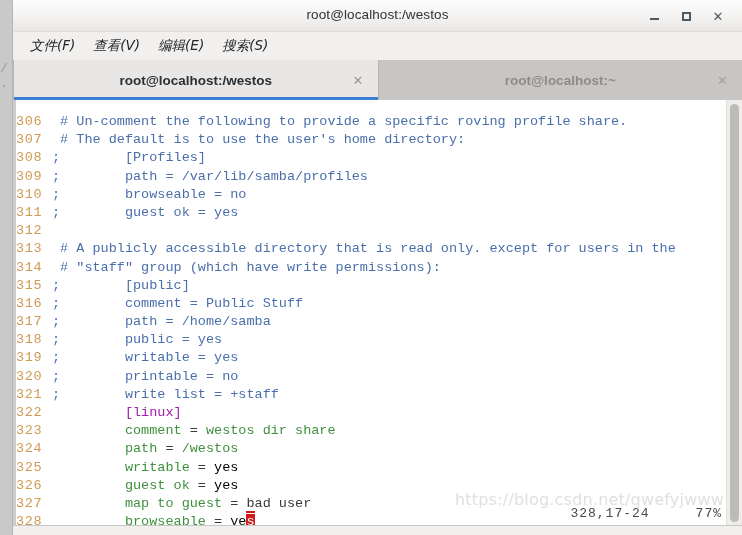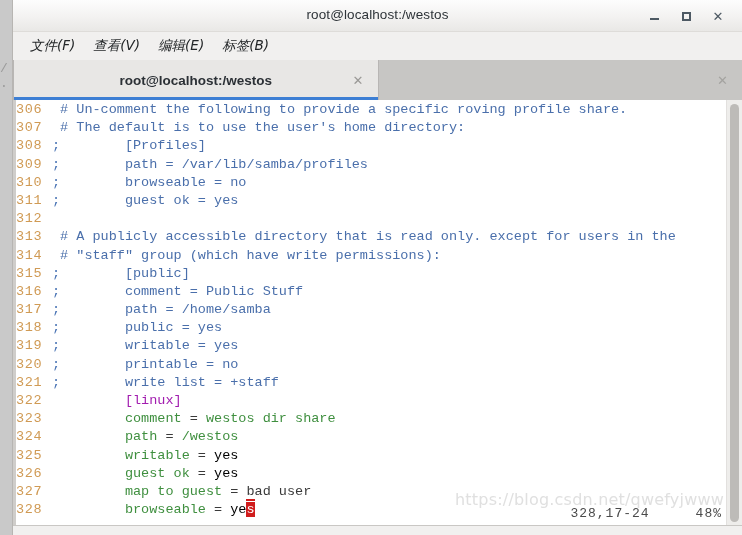--- a/index.html
+++ b/index.html
@@ -146,21 +146,21 @@
     overflow: hidden;
     border-left: 3px solid #cfcdca;
   }
   #code-area {
     flex: 1 1 auto;
     position: relative;
     overflow: hidden;
     font-family: "Liberation Mono", monospace;
     font-size: 13.5px;
     line-height: 18.2px;
-    padding-top: 1px;
+    padding-top: 13px;
     white-space: pre;
   }
   .crow {
     display: block;
     height: 18.2px;
     white-space: pre;
   }
   .ln {
     display: inline-block;
     width: 36px;
@@ -249,39 +249,40 @@
     </div>
     <div class="wbtn" id="btn-close">
       <span class="g">✕</span>
     </div>
   </div>
 
   <div id="menubar">
       <div class="menu-item">文件(F)</div>
       <div class="menu-item">查看(V)</div>
       <div class="menu-item">编辑(E)</div>
-      <div class="menu-item">标签(B)</div>
+      <div class="menu-item">搜索(S)</div>
     </div>
 
   <div id="tabstrip">
       <div class="tab active">
         <span class="tab-label">root@localhost:/westos</span>
         <span class="tab-close">✕</span>
       </div>
       <div class="tab inactive">
+        <span class="tab-label">root@localhost:~</span>
         <span class="tab-close">✕</span>
       </div>
     </div>
 
   <div id="term-body">
     <div id="code-area"><div class="crow"><span class="ln">306</span><span class="semi"> </span><span class="cmt"># Un-comment the following to provide a specific roving profile share.</span></div><div class="crow"><span class="ln">307</span><span class="semi"> </span><span class="cmt"># The default is to use the user's home directory:</span></div><div class="crow"><span class="ln">308</span><span class="semi">;</span><span class="cmt">        [Profiles]</span></div><div class="crow"><span class="ln">309</span><span class="semi">;</span><span class="cmt">        path = /var/lib/samba/profiles</span></div><div class="crow"><span class="ln">310</span><span class="semi">;</span><span class="cmt">        browseable = no</span></div><div class="crow"><span class="ln">311</span><span class="semi">;</span><span class="cmt">        guest ok = yes</span></div><div class="crow"><span class="ln">312</span><span class="semi"> </span><span class="cmt"></span></div><div class="crow"><span class="ln">313</span><span class="semi"> </span><span class="cmt"># A publicly accessible directory that is read only. except for users in the</span></div><div class="crow"><span class="ln">314</span><span class="semi"> </span><span class="cmt"># "staff" group (which have write permissions):</span></div><div class="crow"><span class="ln">315</span><span class="semi">;</span><span class="cmt">        [public]</span></div><div class="crow"><span class="ln">316</span><span class="semi">;</span><span class="cmt">        comment = Public Stuff</span></div><div class="crow"><span class="ln">317</span><span class="semi">;</span><span class="cmt">        path = /home/samba</span></div><div class="crow"><span class="ln">318</span><span class="semi">;</span><span class="cmt">        public = yes</span></div><div class="crow"><span class="ln">319</span><span class="semi">;</span><span class="cmt">        writable = yes</span></div><div class="crow"><span class="ln">320</span><span class="semi">;</span><span class="cmt">        printable = no</span></div><div class="crow"><span class="ln">321</span><span class="semi">;</span><span class="cmt">        write list = +staff</span></div><div class="crow"><span class="ln">322</span><span class="semi"> </span><span class="sect">        [linux]</span></div><div class="crow"><span class="ln">323</span><span class="semi"> </span><span class="key">        comment</span><span class="plain"> = </span><span class="key">westos dir share</span></div><div class="crow"><span class="ln">324</span><span class="semi"> </span><span class="key">        path</span><span class="plain"> = </span><span class="key">/westos</span></div><div class="crow"><span class="ln">325</span><span class="semi"> </span><span class="key">        writable</span><span class="plain"> = </span><span class="val">yes</span></div><div class="crow"><span class="ln">326</span><span class="semi"> </span><span class="key">        guest ok</span><span class="plain"> = </span><span class="val">yes</span></div><div class="crow"><span class="ln">327</span><span class="semi"> </span><span class="key">        map to guest</span><span class="plain"> = </span><span class="plain spell">b</span><span class="plain">ad user</span></div><div class="crow"><span class="ln">328</span><span class="semi"> </span><span class="key">        browseable</span><span class="plain"> = </span><span class="val">ye</span><span class="cursor">s</span></div></div>
     <div id="vscroll">
       <div id="vthumb"></div>
     </div>
     <div id="watermark">https://blog.csdn.net/qwefyjwww</div>
     <div id="statusline">
       <span id="status-pos">328,17-24</span>
-      <span id="status-pct">48%</span>
+      <span id="status-pct">77%</span>
     </div>
   </div>
 
   <div id="term-footer"></div>
 </div>
 
 </body></html>

